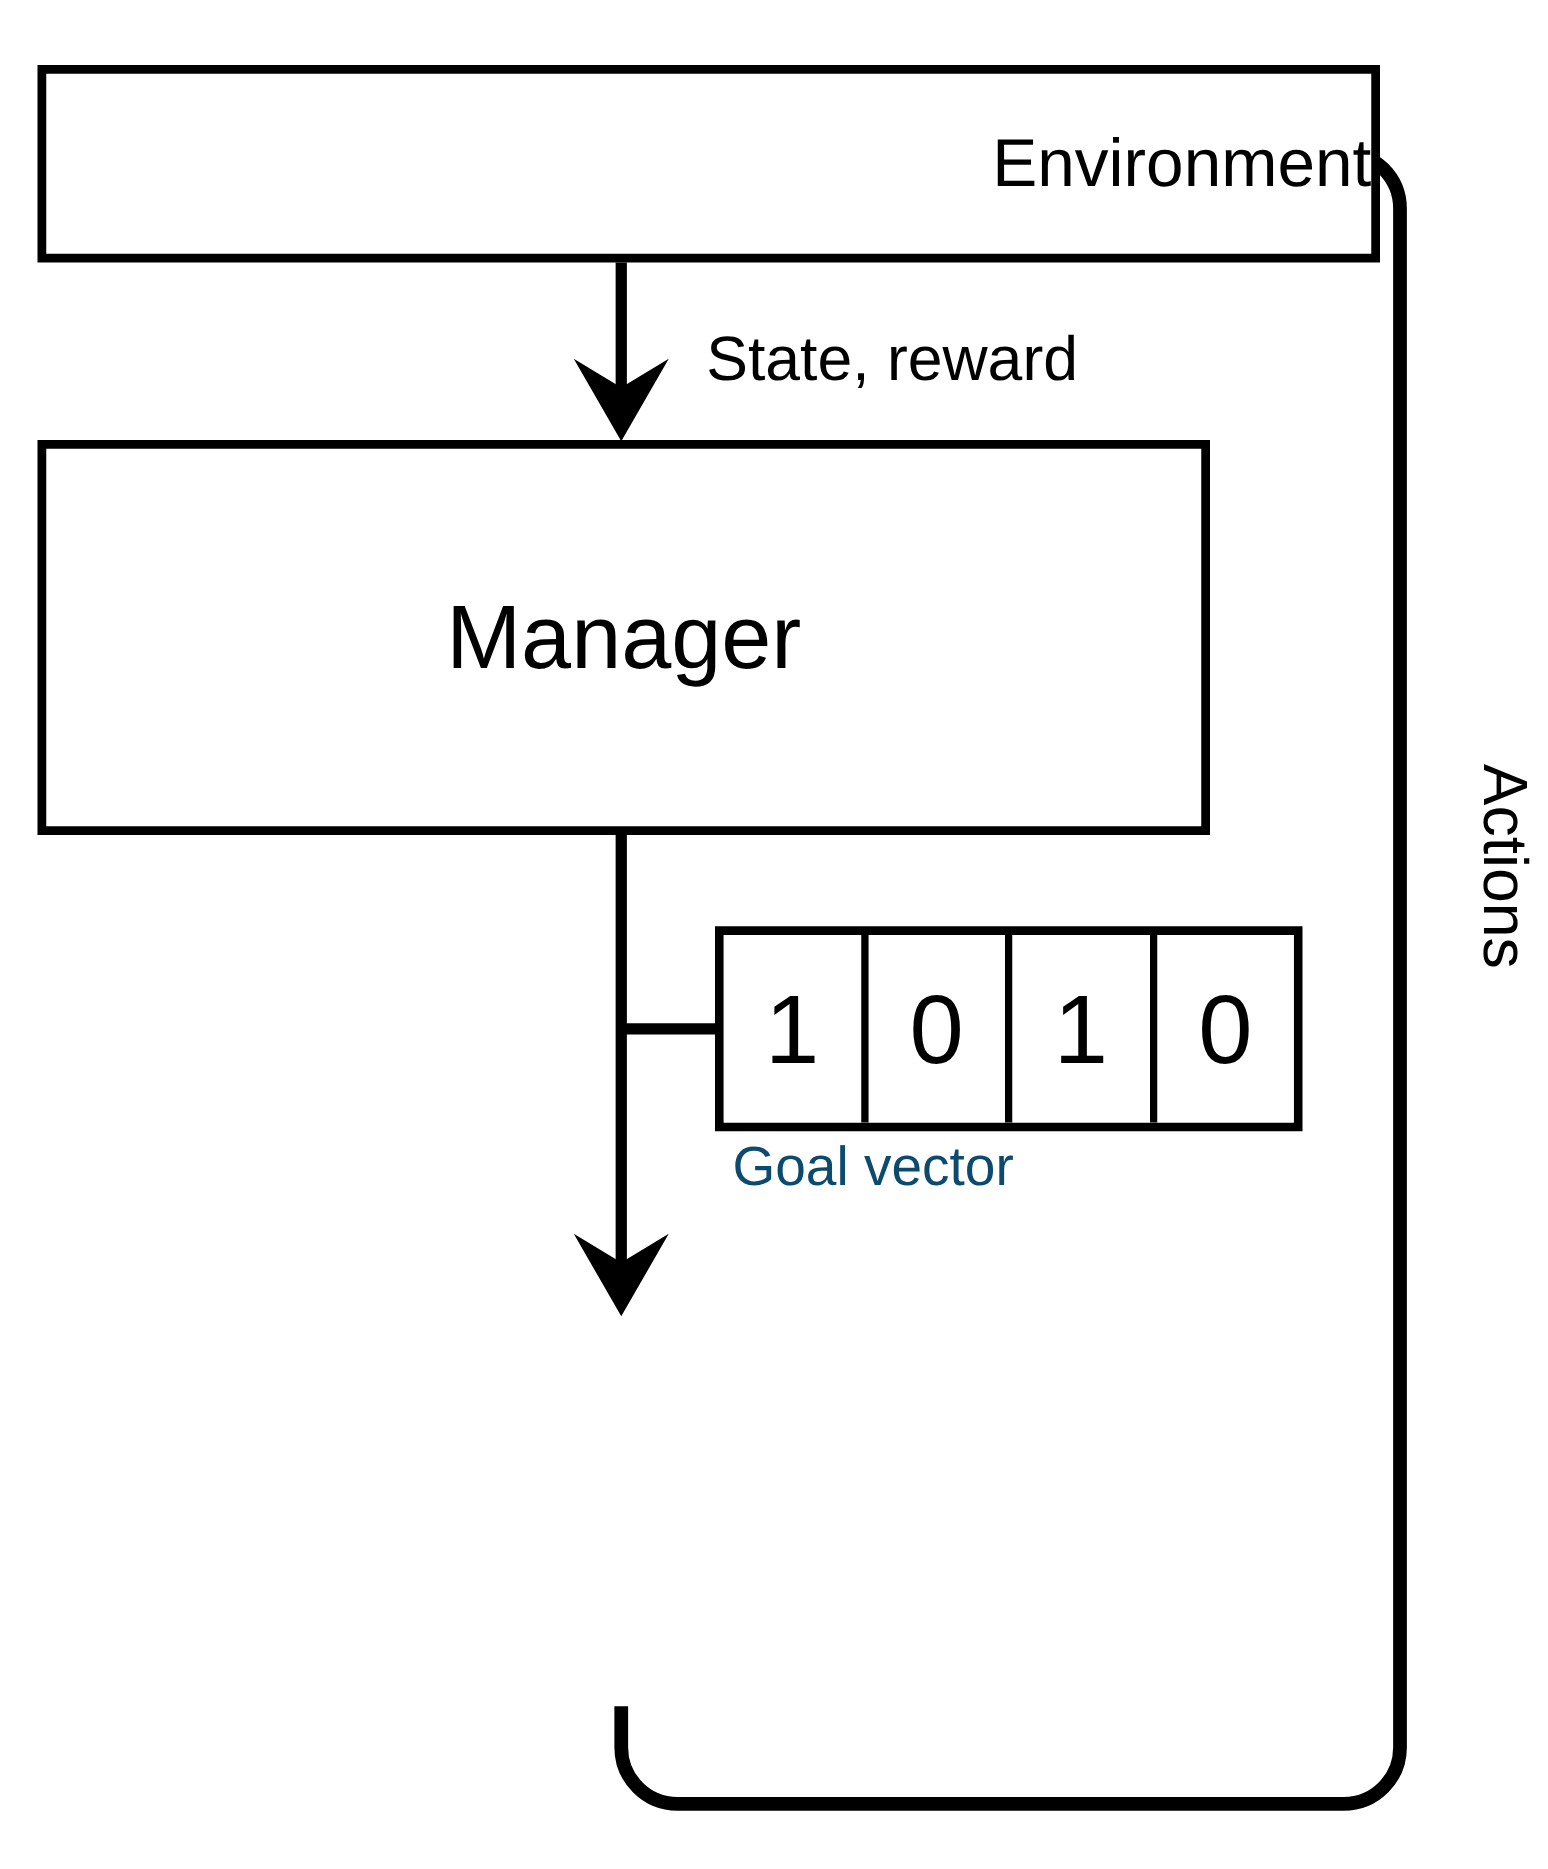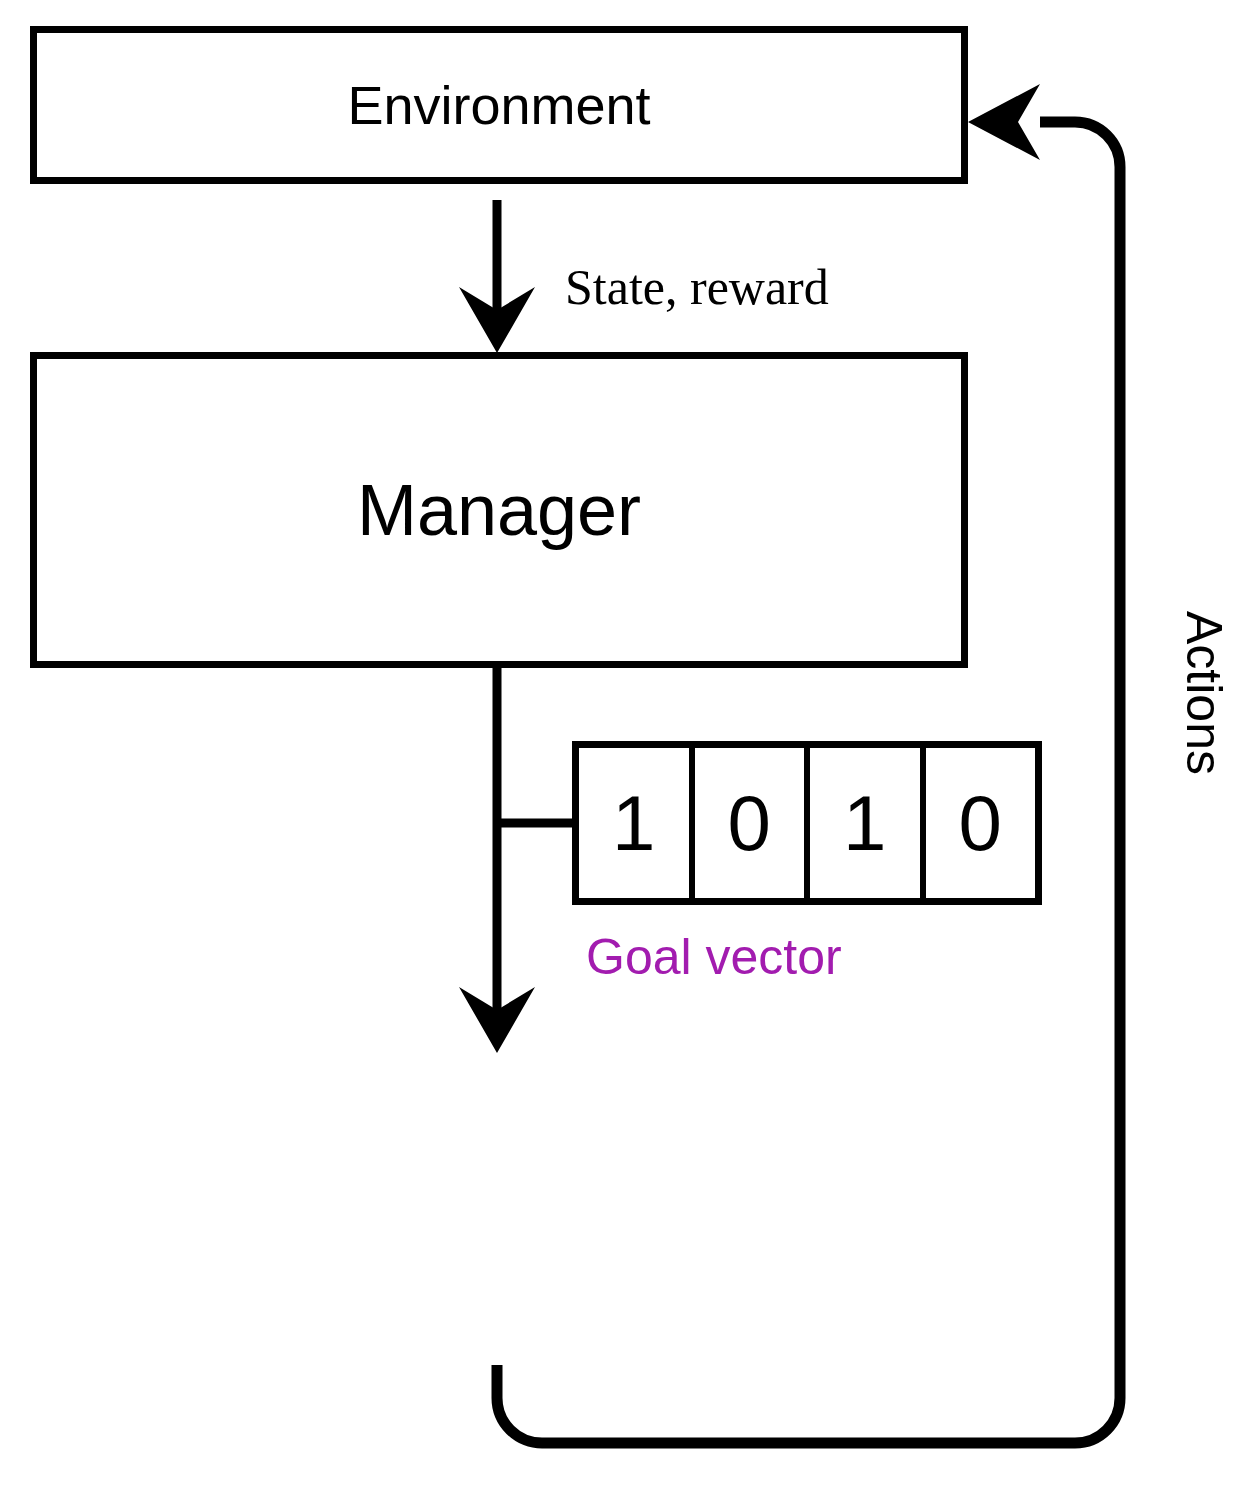--- a/index.html
+++ b/index.html
@@ -36,23 +36,24 @@
     justify-content: center;
   }
   .node-label {
     font-family: "Liberation Sans", sans-serif;
     color: #000000;
     line-height: 1;
     white-space: nowrap;
   }
   #box-environment {
     left: 30px;
-    top: 26px;
-    width: 938px;
+    top: 52px;
+    width: 1074px;
     height: 158px;
+    justify-content: flex-end;
   }
   #box-environment .node-label { font-size: 54px; }
   #box-manager {
     left: 30px;
     top: 352px;
     width: 938px;
     height: 316px;
   }
   #box-manager .node-label { font-size: 72px; }
   #box-subbehavior {
@@ -88,35 +89,34 @@
   .goal-cell:last-child { border-right: none; }
   .goal-cell span {
     font-family: "Liberation Sans", sans-serif;
     font-size: 78px;
     line-height: 1;
     color: #000000;
   }
   #goal-vector-caption {
     position: absolute;
     left: 586px;
-    top: 932px;
-    font-size: 50px;
+    top: 912px;
+    font-size: 44px;
     line-height: 1;
     white-space: nowrap;
-    color: #a21caf;
+    color: #0c4a6e;
   }
   #state-reward-label {
     position: absolute;
     left: 565px;
     top: 262px;
     font-size: 50px;
     line-height: 1;
     white-space: nowrap;
     color: #000000;
-    font-family: Liberation Serif, serif;
   }
   #actions-label {
     position: absolute;
     left: 1099px;
     top: 665px;
     width: 210px;
     height: 56px;
     transform: rotate(90deg);
     transform-origin: 105px 28px;
     text-align: center;

